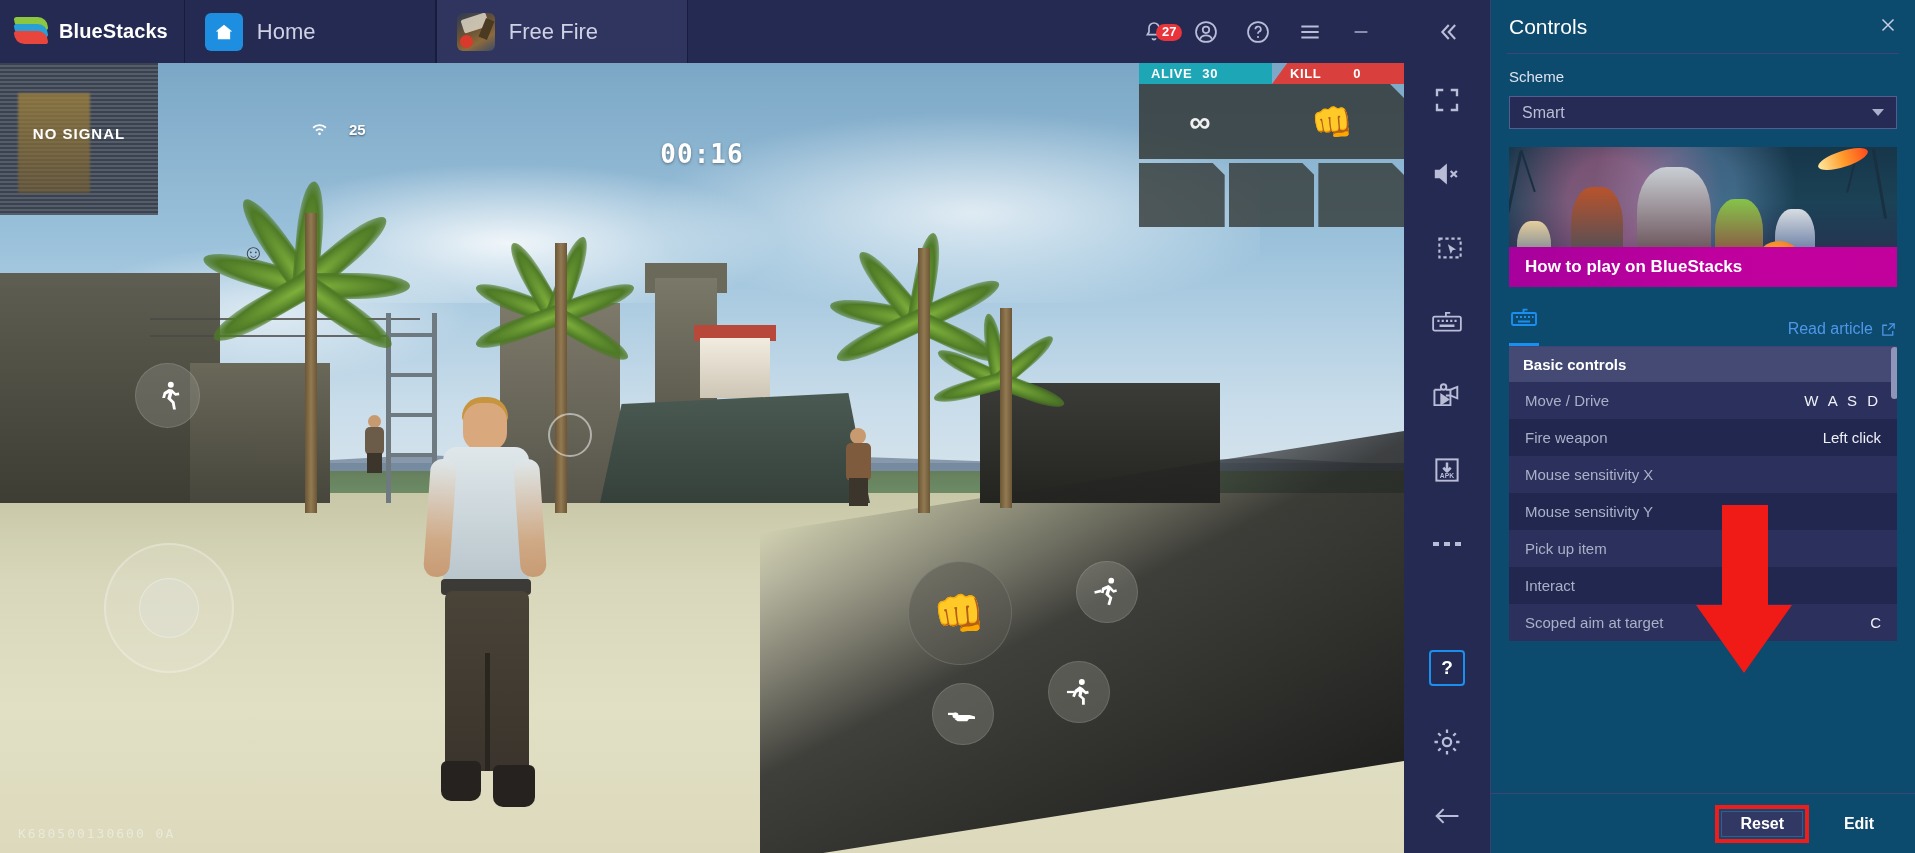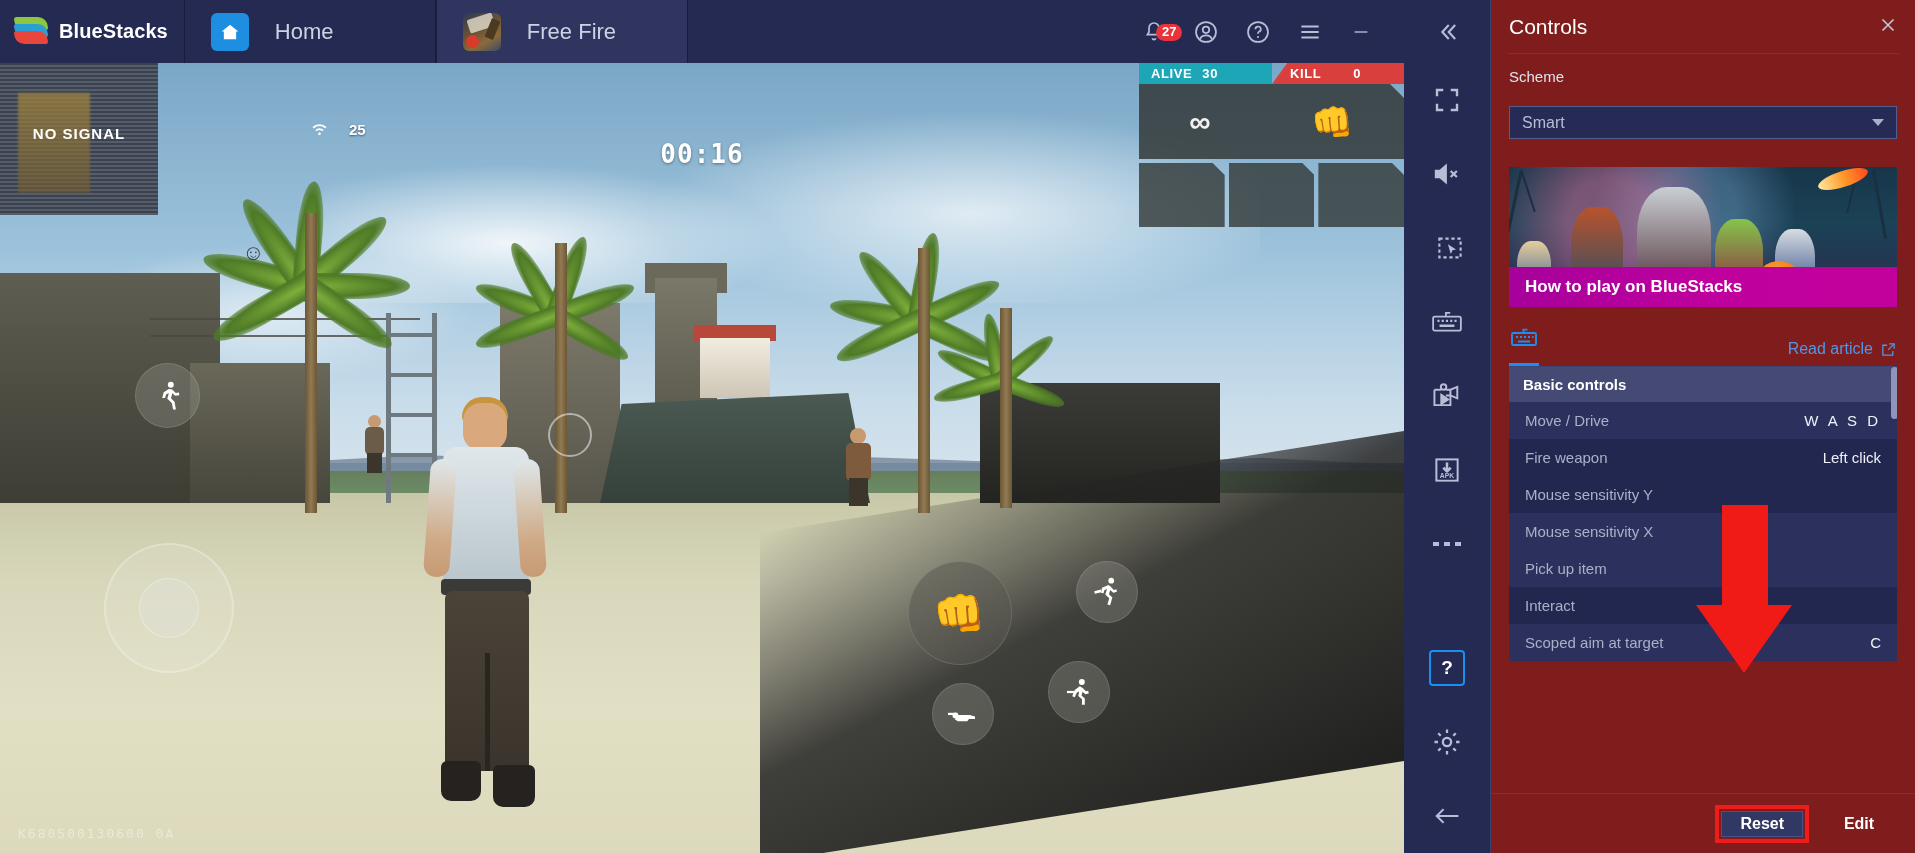--- a/index.html
+++ b/index.html
@@ -33,23 +33,23 @@
     display: block;
   }
   .bs-logo i.l1 { top: 0px;  background: #8dc63f; }
   .bs-logo i.l2 { top: 7px;  background: #2a9fd6; }
   .bs-logo i.l3 { top: 14px; background: #e8453c; }
   .bs-logo-text {
     color: #ffffff; font-size: 20px; font-weight: bold; letter-spacing: .1px;
   }
 
   .tab {
-    display: flex; align-items: center; gap: 26px;
+    display: flex; align-items: center; gap: 14px;
     height: 100%;
-    padding: 0 26px 0 26px;
+    padding: 0 26px 0 20px;
     border-left: 1px solid #181c3d;
     border-right: 1px solid #181c3d;
     min-width: 252px;
   }
   .tab.active { background: #30355f; }
   .tab-label { color: #cfd2e4; font-size: 22px; }
   .tab-icon {
     width: 38px; height: 38px; border-radius: 6px;
     display: flex; align-items: center; justify-content: center;
     flex: 0 0 auto;
@@ -286,32 +286,32 @@
   }
   .rail-item.first { height:63px; }
   .rail-sep { flex:1 1 auto; }
   .help-box { width:36px; height:36px; border:2px solid #1b8ff0; border-radius:4px;
     display:flex; align-items:center; justify-content:center; color:#fff;
     font-size:19px; font-weight:bold;}
 
   
   .panel {
     position:absolute; left:1490px; top:0; width:425px; height:853px;
-    background:#7f1d1d; border-left:1px solid #3a4070;
+    background:#0c4a6e; border-left:1px solid #3a4070;
     display:flex; flex-direction:column;
   }
   .panel-head {
     height:53px; display:flex; align-items:center; justify-content:space-between;
     padding:0 16px 0 18px;
   }
   .panel-title { color:#fff; font-size:21px; }
   .panel-divider { height:1px; background:#3e4474; margin:0 16px; }
   .scheme-lbl { color:#dfe2f0; font-size:15px; padding:14px 18px 7px 18px; }
   .scheme-select {
-    margin:14px 18px; height:33px; border:1px solid #555d8e; background:#262b55;
+    margin:4px 18px; height:33px; border:1px solid #555d8e; background:#262b55;
     display:flex; align-items:center; justify-content:space-between; padding:0 12px;
     color:#b9bdd4; font-size:16px;
   }
   .caret { width:0;height:0;border-left:6px solid transparent;border-right:6px solid transparent;
     border-top:7px solid #aab0cc;}
 
   .promo { margin:14px 18px 0 18px; position:relative; height:140px; overflow:hidden; }
   .promo-img {
     position:absolute; inset:0;
     background:
@@ -769,26 +769,26 @@
         <div class="grp-head">Basic controls</div>
 
         <div class="ctrl-row odd">
           <span>Move / Drive</span>
           <span class="ctrl-val spaced">W A S D</span>
         </div>
         <div class="ctrl-row even">
           <span>Fire weapon</span>
           <span class="ctrl-val">Left click</span>
         </div>
+        <div class="ctrl-row odd">
+          <span>Mouse sensitivity X</span>
+          <span class="ctrl-val"></span>
+        </div>
         <div class="ctrl-row even">
           <span>Mouse sensitivity Y</span>
-          <span class="ctrl-val"></span>
-        </div>
-        <div class="ctrl-row odd">
-          <span>Mouse sensitivity X</span>
           <span class="ctrl-val"></span>
         </div>
         <div class="ctrl-row odd">
           <span>Pick up item</span>
           <span class="ctrl-val"></span>
         </div>
         <div class="ctrl-row even">
           <span>Interact</span>
           <span class="ctrl-val"></span>
         </div>

